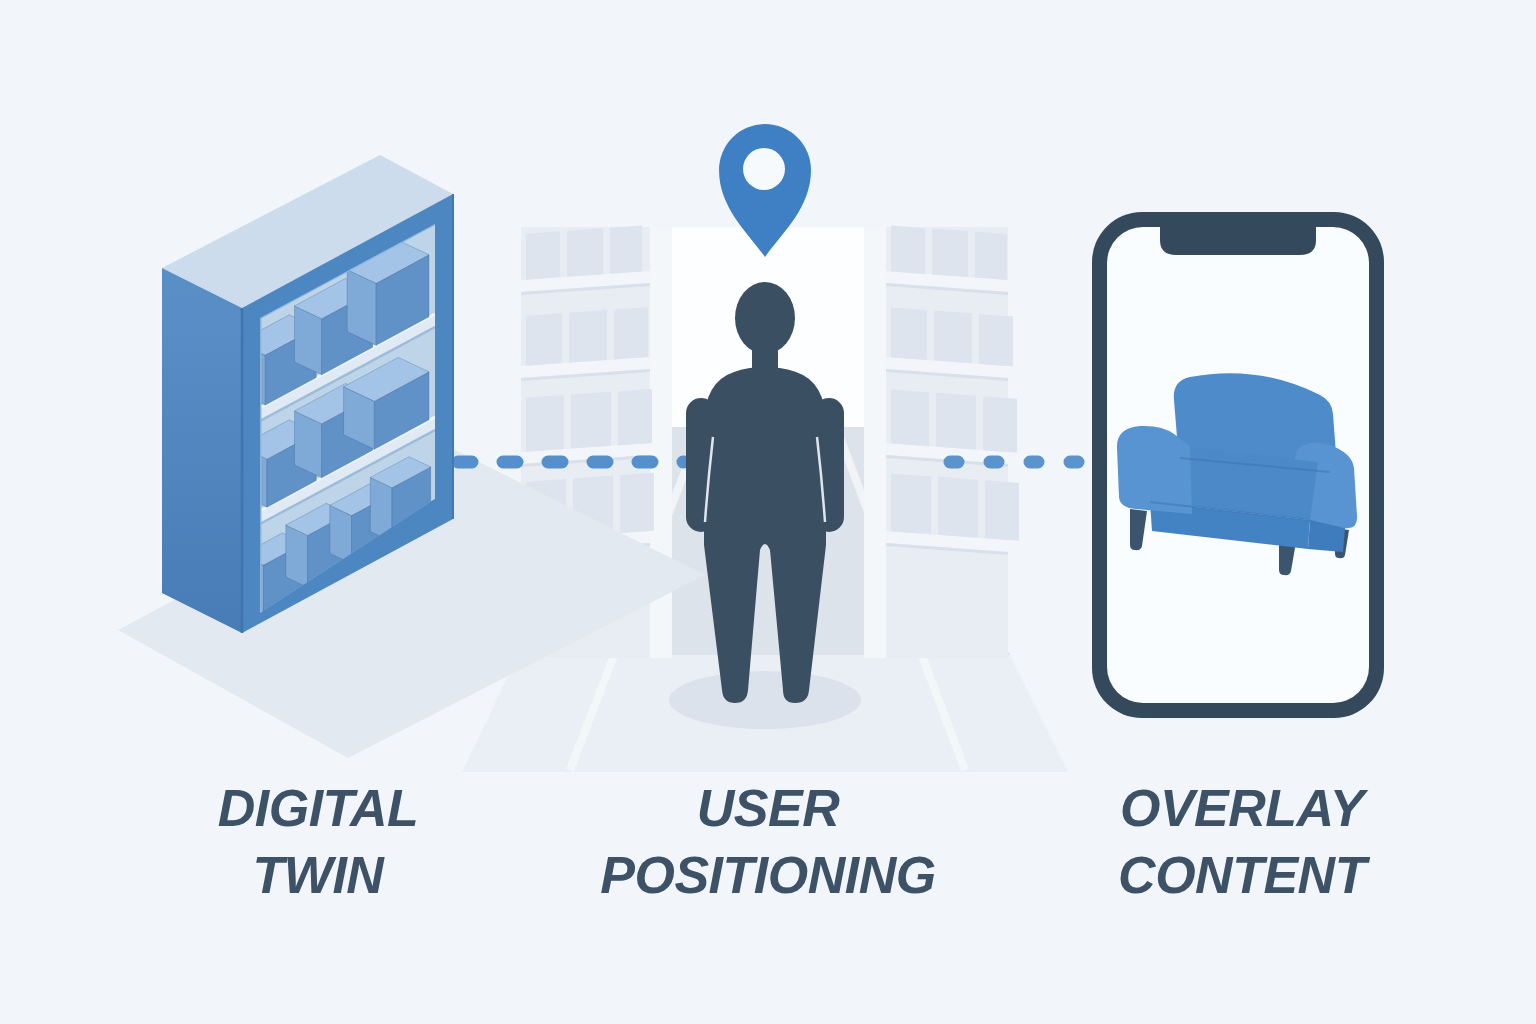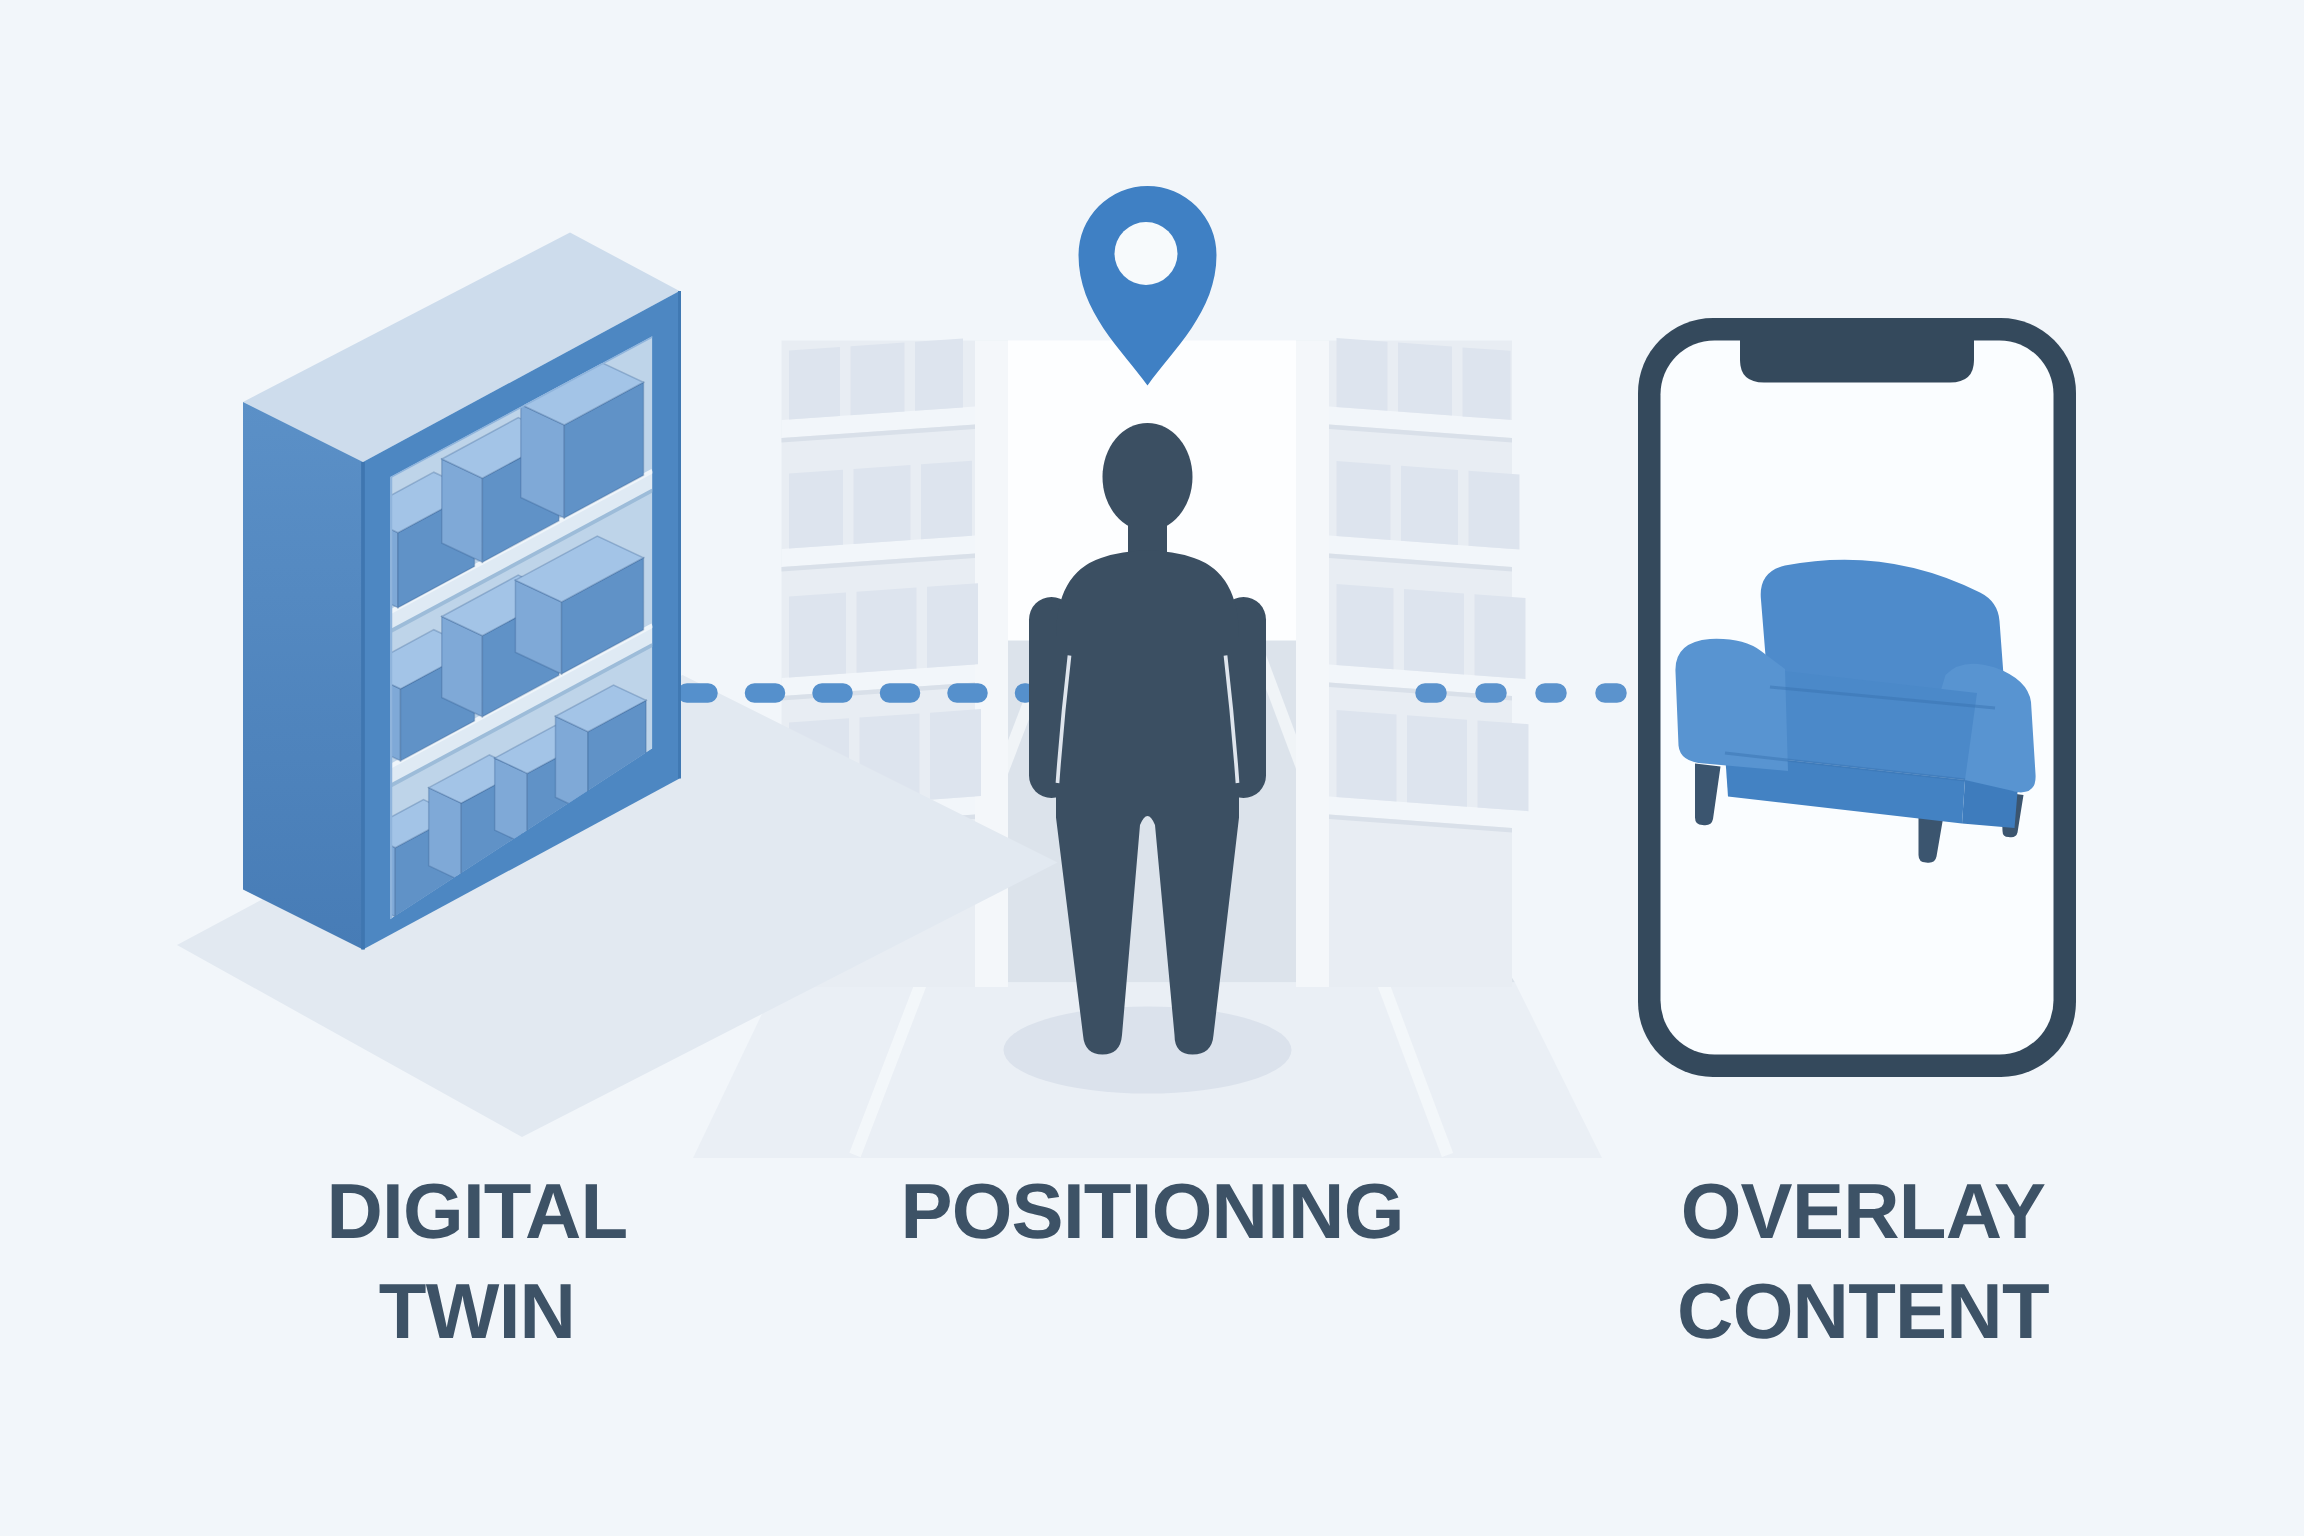--- a/index.html
+++ b/index.html
@@ -1,17 +1,17 @@
 <!DOCTYPE html>
 <html><head>
 <meta charset="utf-8">
 <style>
   html,body{margin:0;padding:0;background:#f2f6fa;}
   #stage{position:relative;width:1536px;height:1024px;overflow:hidden;
-         font-family:"Liberation Sans",sans-serif;background:#f2f6fa;}
+         font-family:"Liberation Sans",sans-serif;background:#f2f6fa;font-style:italic;}
   #scene{position:absolute;left:0;top:0;}
   .step-label{position:absolute;width:520px;text-align:center;
               font-weight:bold;font-size:52px;line-height:67px;
               letter-spacing:-0.5px;color:#3d5266;}
   .step-label span{display:block;}
 </style>
 </head>
 <body>
 
 <div id="stage">
@@ -198,19 +198,20 @@
     <path d="M 1180,458 L 1330,472" stroke="#3a74b2" stroke-width="2" opacity="0.5" fill="none"></path>
     <path d="M 1150,502 L 1310,520" stroke="#3a74b2" stroke-width="2" opacity="0.5" fill="none"></path>
   </g>
 </svg>
 
 <div class="step-label" style="left:58px;top:775px;">
   <span>DIGITAL</span>
   <span>TWIN</span>
 </div>
 <div class="step-label" style="left:508px;top:775px;">
+  <span>USER</span>
   <span>POSITIONING</span>
 </div>
 <div class="step-label" style="left:982px;top:775px;">
   <span>OVERLAY</span>
   <span>CONTENT</span>
 </div>
 </div>
 
 </body></html>

